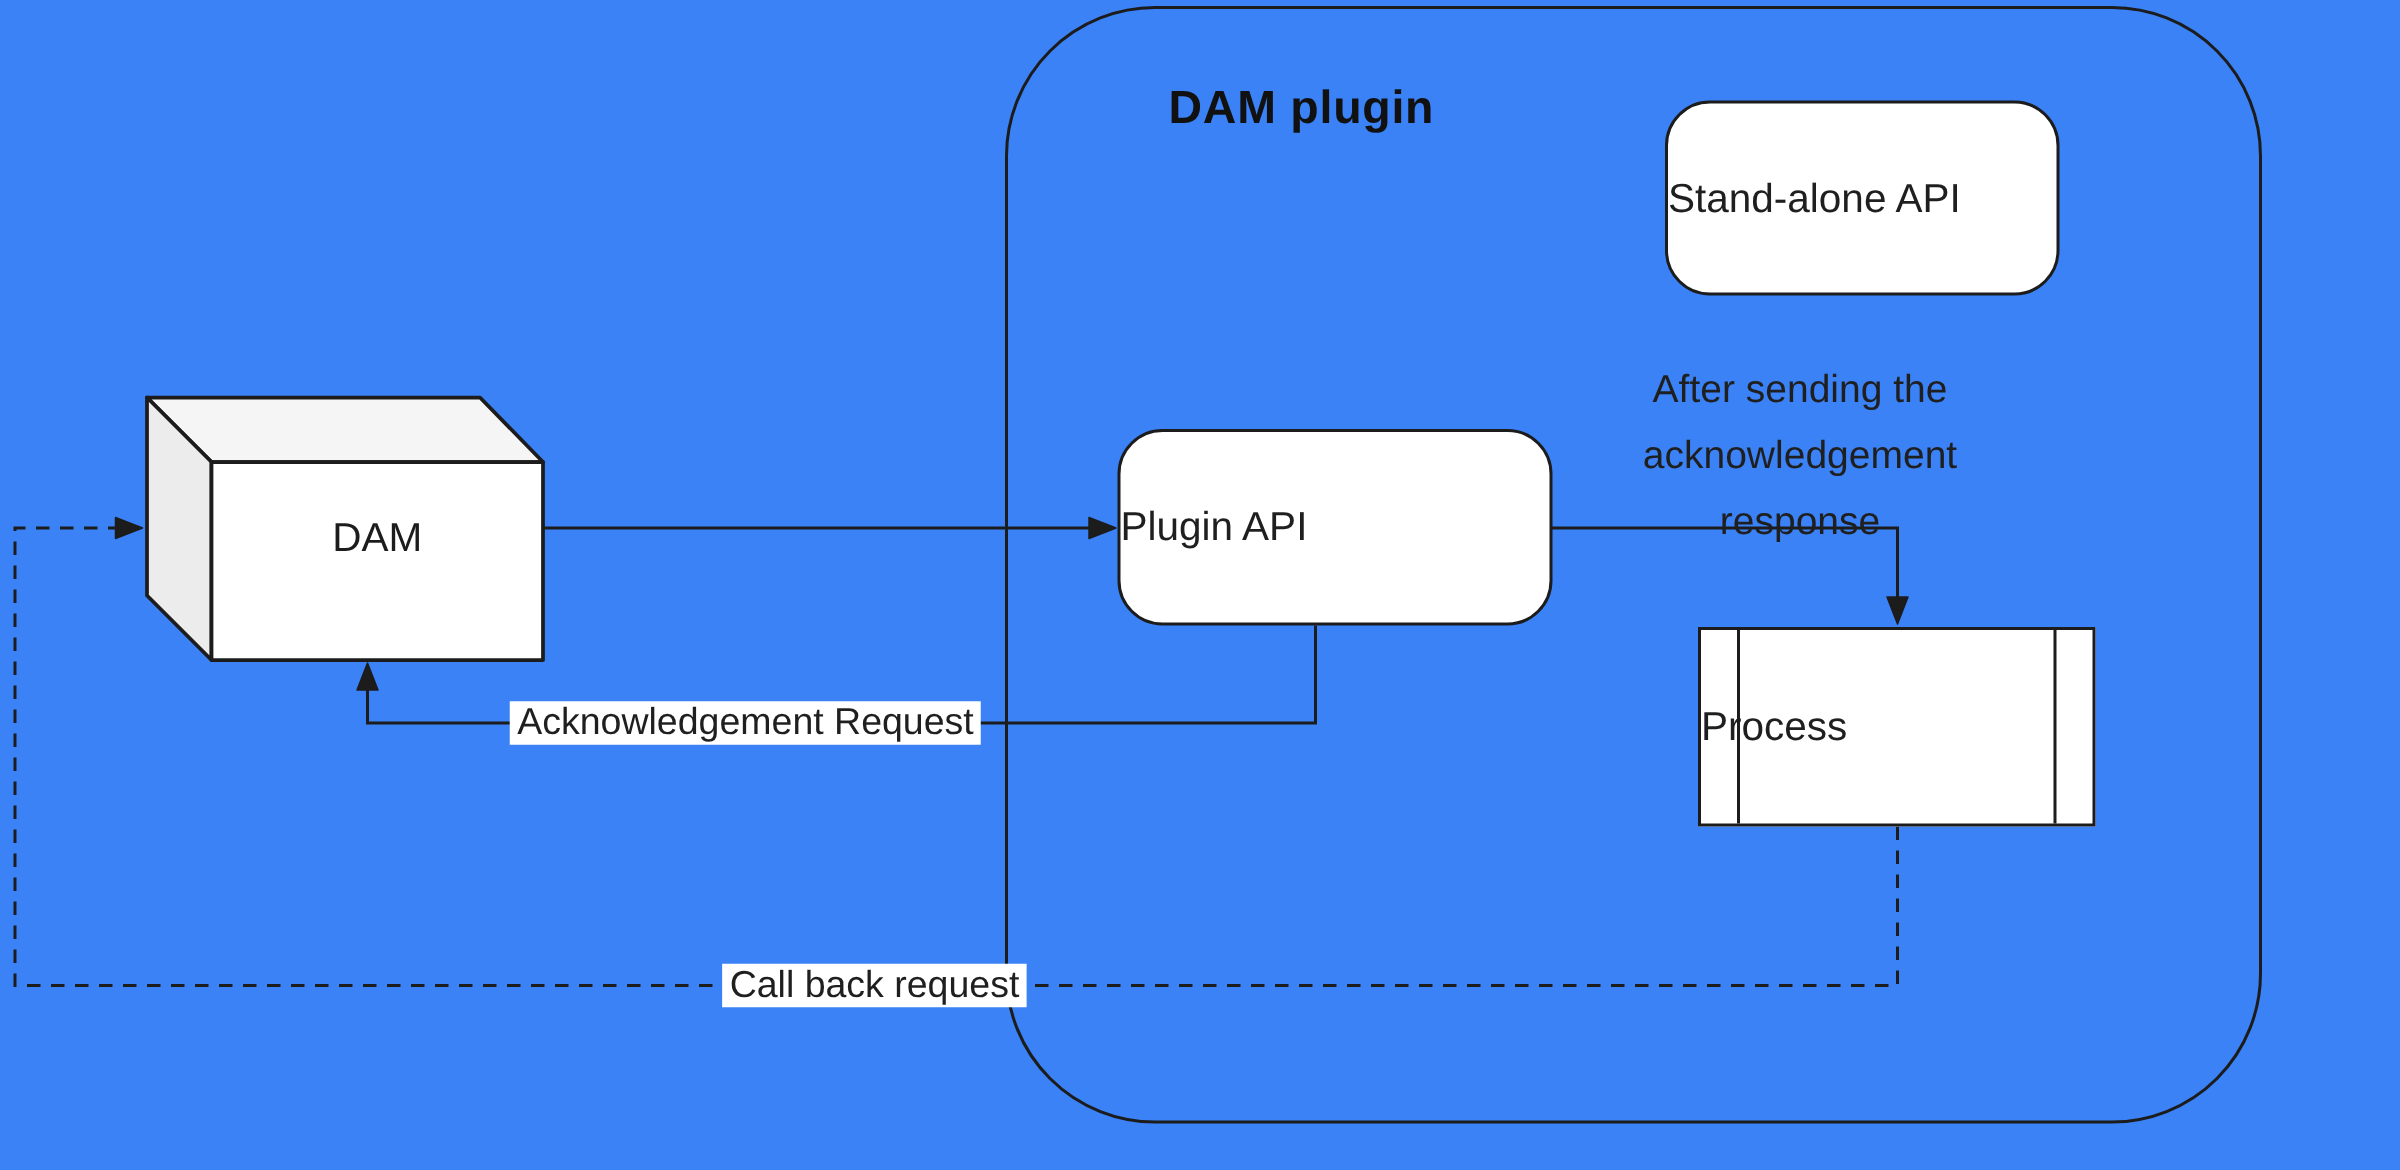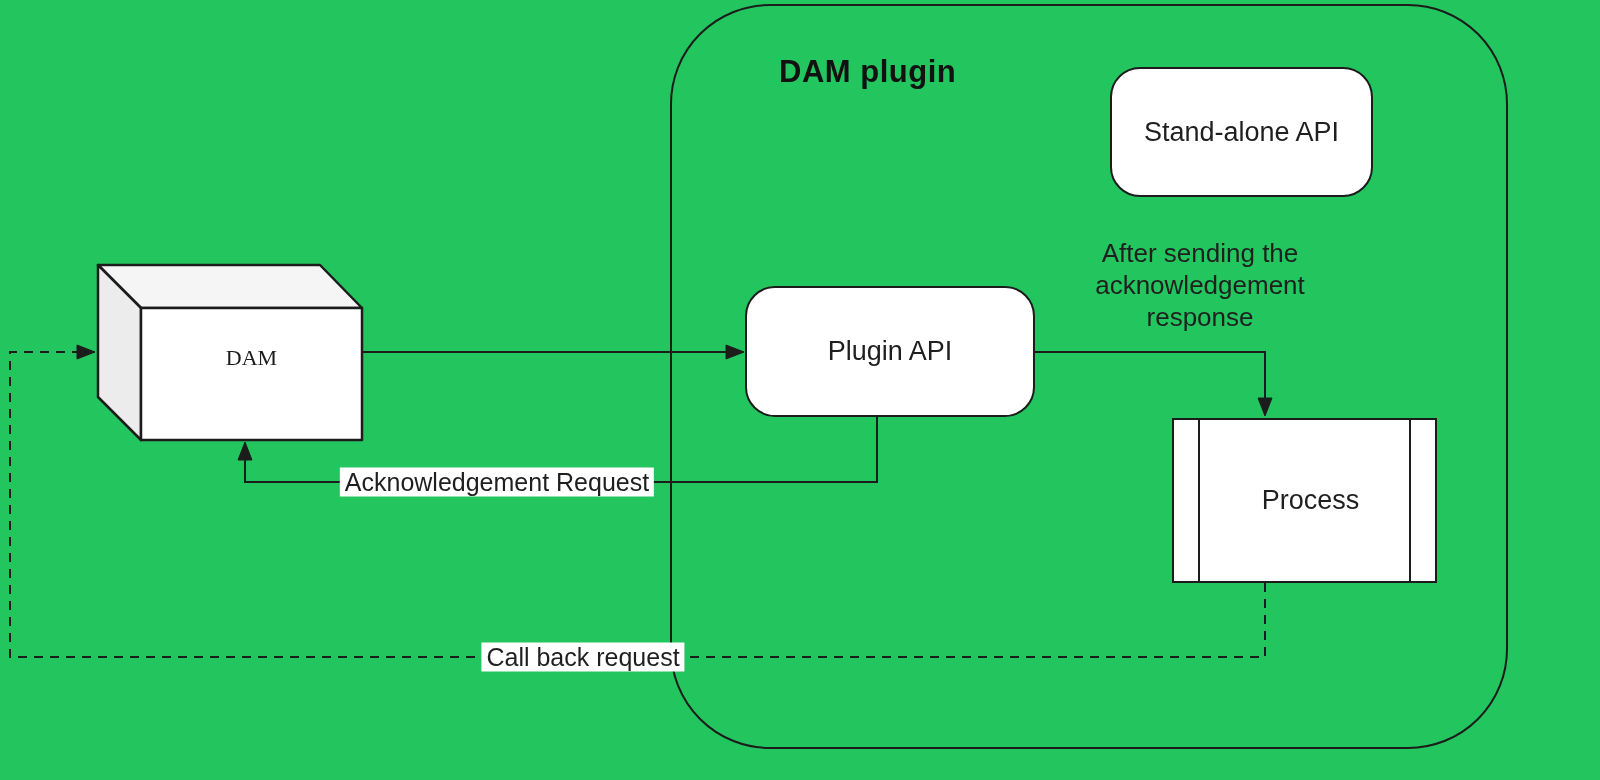--- a/index.html
+++ b/index.html
@@ -1,20 +1,20 @@
 <!DOCTYPE html>
 <html><head>
 <meta charset="utf-8">
 <style>
   html, body { margin: 0; padding: 0; background: #ffffff; }
   .canvas {
     position: relative;
     width: 1600px;
     height: 780px;
-    background: #22c55e;
+    background: #3b82f6;
     overflow: hidden;
     font-family: "Liberation Sans", sans-serif;
     color: #1c1c1c;
   }
 
   
   .plugin-container {
     position: absolute;
     left: 670px; top: 4px;
     width: 838px; height: 745px;
@@ -42,42 +42,41 @@
   .shade2 { fill: #ececec; stroke: #1c1c1c; stroke-width: 2.5; stroke-linejoin: round; }
 
   
   .node {
     position: absolute;
     box-sizing: border-box;
     background: #ffffff;
     border: 2px solid #1c1c1c;
     display: flex;
     align-items: center;
-    justify-content: center;
+    justify-content: flex-start;
     font-size: 27px;
     color: #1f1f1f;
   }
   .rounded { border-radius: 30px; }
   #node-plugin-api     { left: 745px;  top: 286px; width: 290px; height: 131px; }
   #node-standalone-api { left: 1110px; top: 67px;  width: 263px; height: 130px; }
-  #node-process        { left: 1172px; top: 418px; width: 265px; height: 165px; padding-left: 12px; }
+  #node-process        { left: 1132px; top: 418px; width: 265px; height: 133px; }
   .bar { position: absolute; top: 0; bottom: 0; width: 0; border-left: 2px solid #1c1c1c; }
   .bar-left  { left: 24px; }
   .bar-right { right: 24px; }
 
   
   #node-dam-label {
     position: absolute;
     left: 141px; top: 308px;
     width: 221px; height: 100px;
     display: flex;
     align-items: center;
     justify-content: center;
-    font-size: 22px;
-    font-family: Liberation Serif, serif;
+    font-size: 27px;
   }
 
   
   .edge-label {
     position: absolute;
     transform: translate(-50%, -50%);
     background: #ffffff;
     padding: 0 5px;
     font-size: 25px;
     white-space: nowrap;
@@ -86,21 +85,21 @@
   #lbl-plugin-request { left: 510px; top: 352px; }
   #lbl-ack            { left: 497px; top: 482px; }
   #lbl-callback       { left: 583px; top: 657px; }
 
   .annotation {
     position: absolute;
     left: 1050px; top: 237px;
     width: 300px;
     text-align: center;
     font-size: 26px;
-    line-height: 32px;
+    line-height: 44px;
     white-space: pre-line;
     color: #1f1f1f;
   }
 </style>
 </head>
 <body>
 
 <div class="canvas">
 
   <div class="plugin-container"></div>

